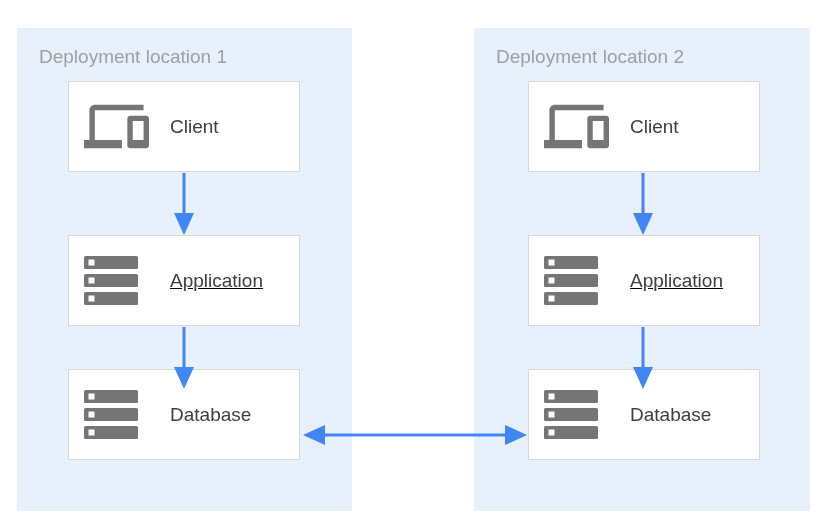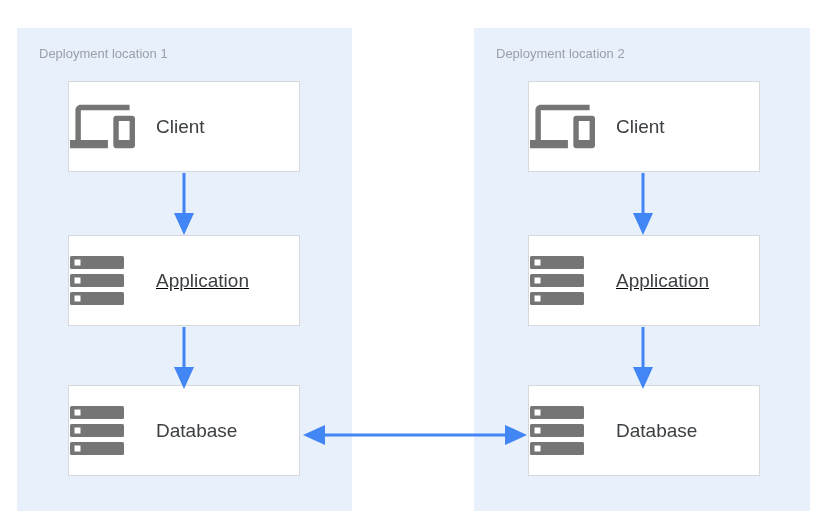--- a/index.html
+++ b/index.html
@@ -18,39 +18,39 @@
   .panel {
     position: absolute;
     top: 28px;
     height: 483px;
     background: var(--panel-bg, #E7F0FB);
   }
   .panel-title {
     position: absolute;
     top: 18px;
     left: 22px;
-    font-size: 13px;
+    font-size: 19px;
     font-weight: 400;
     color: var(--title-gray, #9AA0A6);
     white-space: nowrap;
   }
   .node {
     position: absolute;
     width: 232px;
     height: 91px;
     background: var(--box-bg, #ffffff);
     border: 1px solid var(--box-border, #D6D9DC);
     box-sizing: border-box;
     display: flex;
     align-items: center;
-    padding-left: 1px;
+    padding-left: 15px;
   }
   .node-top    { top: 53px; }
   .node-middle { top: 207px; text-decoration: underline; }
-  .node-bottom { top: 357px; }
+  .node-bottom { top: 341px; }
   .icon-wrap {
     width: 66px;
     display: flex;
     align-items: center;
     justify-content: flex-start;
     color: var(--icon-gray, #757575);
     flex: 0 0 auto;
   }
   .node-label {
     margin-left: 20px;

